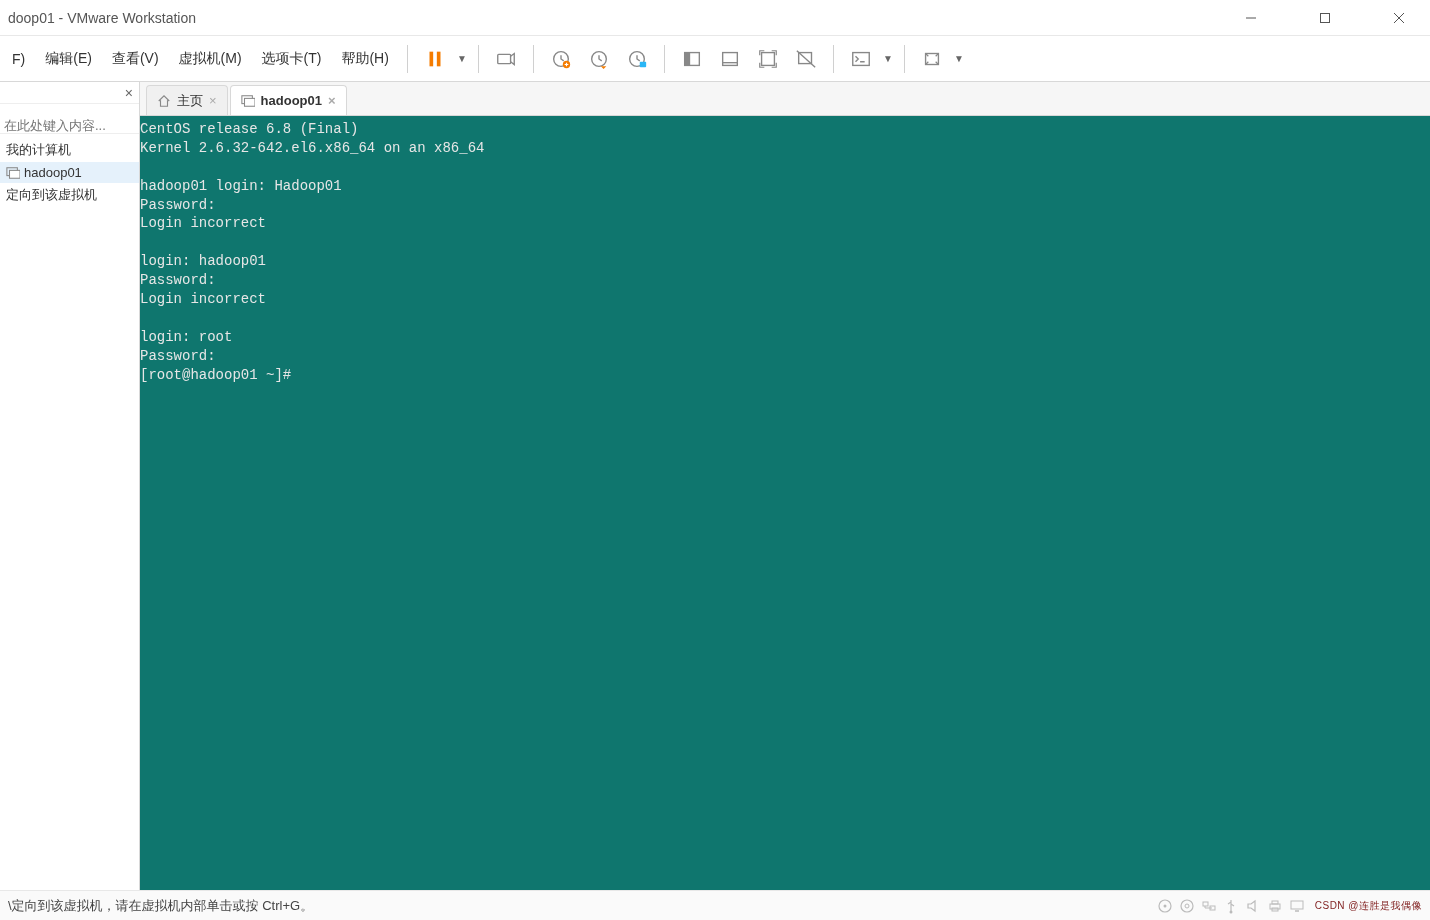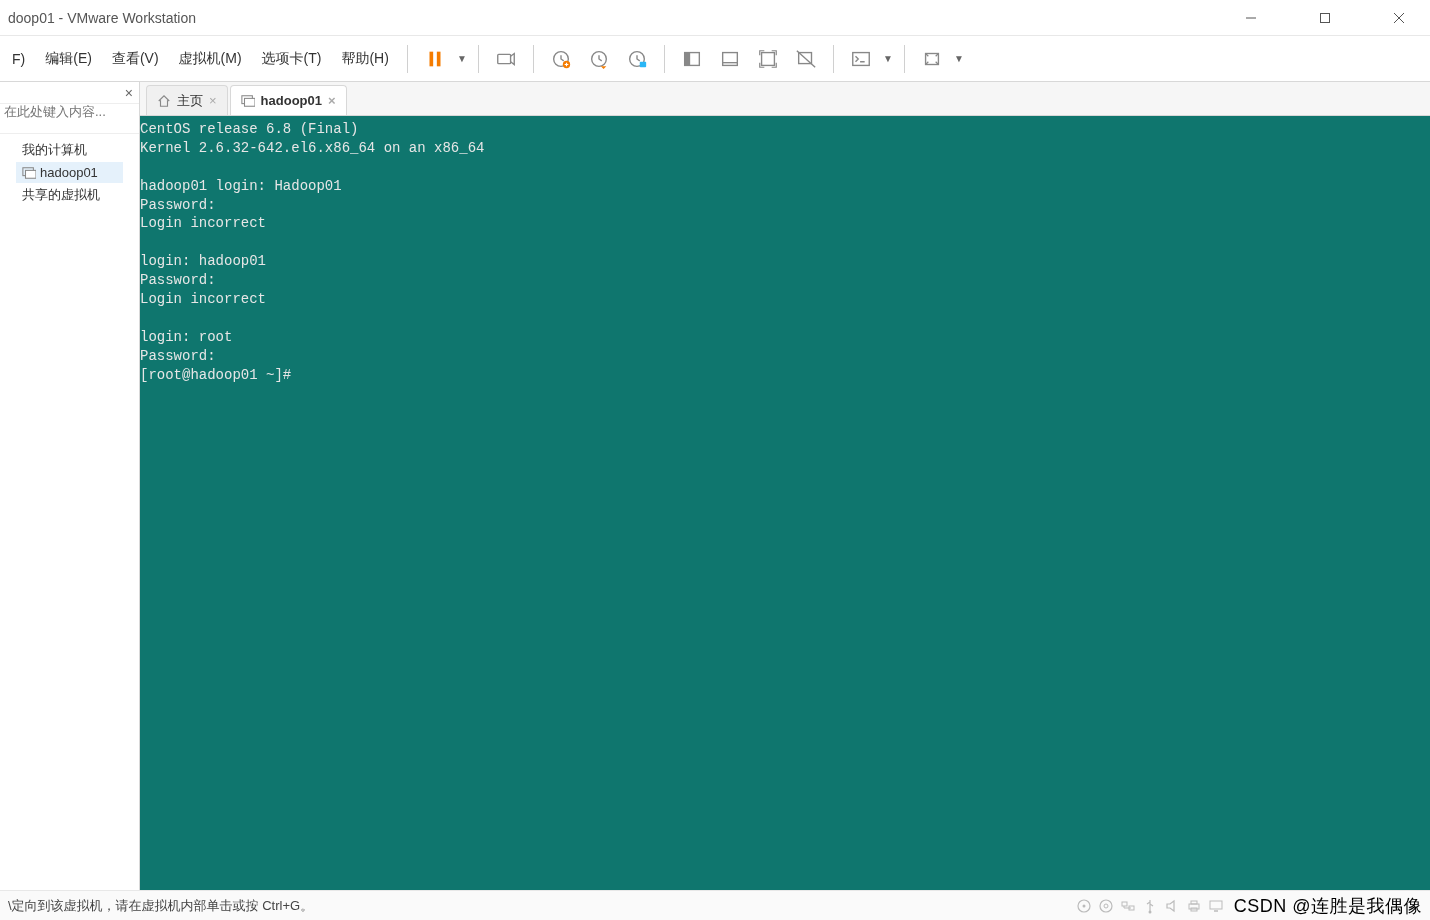--- a/index.html
+++ b/index.html
@@ -18,42 +18,42 @@
   .toolbar-sep { width: 1px; height: 28px; background: #d0d0d0; margin: 0 8px; }
   .toolbar-btn { width: 34px; height: 34px; display: flex; align-items: center; justify-content: center; margin: 0 2px; }
   .toolbar-btn svg { width: 22px; height: 22px; }
   .dropdown-caret { width: 16px; display:flex; align-items:center; justify-content:center; color:#666; font-size:10px; }
 
   
   .body-area { display: flex; height: calc(100% - 36px - 46px - 30px); }
   .sidebar { width: 140px; border-right: 1px solid #d8d8d8; display: flex; flex-direction: column; }
   .sidebar-close-row { height: 22px; display:flex; justify-content:flex-end; align-items:center; padding-right:6px; border-bottom: 1px solid #eee; }
   .sidebar-close { font-size: 14px; color: #666; cursor: pointer; }
-  .sidebar-search { height: 30px; display:flex; align-items:flex-start; border-bottom: 1px solid #eee; padding: 0 4px; }
+  .sidebar-search { height: 30px; display:flex; align-items:flex-end; border-bottom: 1px solid #eee; padding: 0 4px; }
   .sidebar-search input { flex:1; border:none; outline:none; font-size:13px; color:#888; background:transparent; }
   .sidebar-search .caret { font-size:10px; color:#555; padding:0 2px; }
-  .tree { padding: 4px 16px; }
+  .tree { padding: 4px 0; }
   .tree-item { padding: 3px 6px; font-size: 13px; display:flex; align-items:center; gap:4px; }
   .tree-item.selected { background: #e5f1fb; }
   .vm-icon { width:14px; height:14px; }
 
   
   .content-area { flex:1; display:flex; flex-direction:column; min-width:0; }
   .tab-row { height: 34px; display:flex; align-items:flex-end; background:#f6f6f6; border-bottom:1px solid #d8d8d8; padding-left:6px; gap:2px; }
   .tab { height: 30px; display:flex; align-items:center; gap:6px; padding: 0 10px; background:#f0f0f0; border:1px solid #d8d8d8; border-bottom:none; border-radius:4px 4px 0 0; font-size:13px; }
   .tab.active { background:#fff; font-weight:600; }
   .tab .close { color:#aaa; font-size:13px; }
   .home-icon { width:14px; height:14px; }
 
   .terminal { flex:1; background:#0f766e; color:#e6e6e6; font-family:"Consolas","Courier New",monospace; font-size:14px; line-height:1.35; padding: 4px 0 0 0; white-space:pre; overflow:hidden; }
 
   
   .statusbar { height: 30px; display:flex; align-items:center; padding: 0 8px; font-size:13px; color:#444; border-top:1px solid #e8e8e8; background:#fafafa; }
   .statusbar .spacer { flex:1; }
-  .watermark { color:#000000; font-size:18px; letter-spacing:0.5px; display:flex; align-items:center; gap:6px; }
+  .watermark { color:#7f1d1d; font-size:10px; letter-spacing:0.5px; display:flex; align-items:center; gap:6px; }
   .status-tray { display:flex; align-items:center; gap:6px; margin-right:10px; color:#bbb; }
   .status-tray svg { width:16px; height:16px; }
 </style>
 </head>
 <body>
 
 <div class="titlebar">
   <span class="titlebar-title">doop01 - VMware Workstation</span>
   <div class="titlebar-spacer"></div>
   <div class="winbtn">
@@ -188,21 +188,21 @@
         <span>我的计算机</span>
       </div>
       <div class="tree-item selected">
         <svg class="vm-icon" viewBox="0 0 16 16">
           <rect x="1" y="2" width="12" height="9" fill="none" stroke="#888" stroke-width="1.2"></rect>
           <rect x="4" y="5" width="12" height="9" fill="#fff" stroke="#888" stroke-width="1.2"></rect>
         </svg>
         <span>hadoop01</span>
       </div>
       <div class="tree-item">
-        <span>共享的虚拟机</span>
+        <span>定向到该虚拟机</span>
       </div>
     </div>
   </div>
 
   <div class="content-area">
     <div class="tab-row">
       <div class="tab">
         <svg class="home-icon" viewBox="0 0 16 16">
           <path d="M2 8 L8 2 L14 8 M4 7 L4 14 L12 14 L12 7" fill="none" stroke="#888" stroke-width="1.3"></path>
         </svg>

